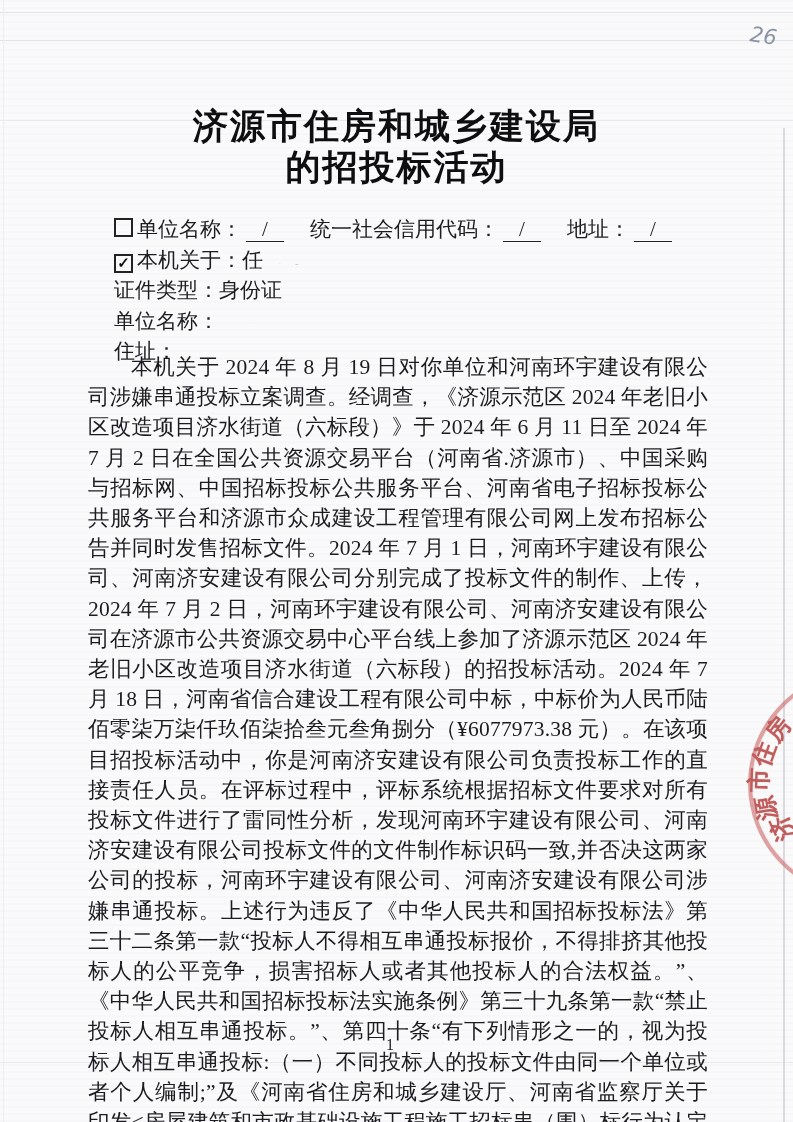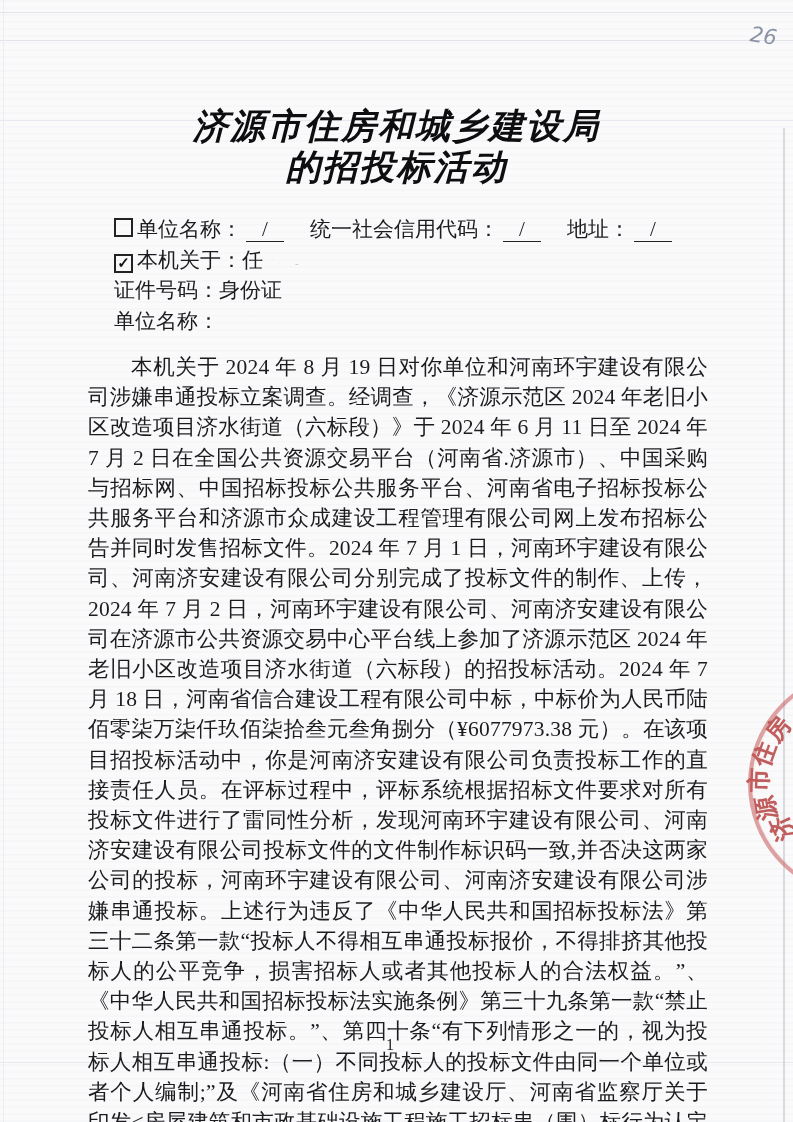--- a/index.html
+++ b/index.html
@@ -22,21 +22,21 @@
   .handwritten{
     position:absolute;top:24px;left:750px;
     font-size:21px;color:#8a93a6;
     font-style:italic;transform:rotate(8deg);
     font-family:"DejaVu Sans","Liberation Sans",sans-serif;
   }
 
   header{position:absolute;top:106px;left:0;width:100%;text-align:center;}
   .title{
     font-size:35px;font-weight:700;letter-spacing:2px;
-    line-height:41px;color:#0e0e10;margin:0;font-style:italic;
+    line-height:41px;color:#0e0e10;margin:0;
   }
   .doc-no{font-size:20px;letter-spacing:1px;margin-top:7px;color:#17171a;}
 
   .form{position:absolute;top:214px;left:114px;width:580px;font-size:21px;}
   .form-line{height:30.5px;line-height:30.5px;white-space:nowrap;}
   .checkbox{
     display:inline-block;width:15px;height:15px;
     border:2px solid #222;vertical-align:-1px;margin-right:4px;
     text-align:center;line-height:14px;font-size:15px;font-weight:700;color:#111;
   }
@@ -98,24 +98,27 @@
   </header>
 
   <section class="form">
     <div class="form-line">
       <span class="checkbox"></span><span>单位名称：</span><span class="fill">/</span><span class="gap"></span><span>统一社会信用代码：</span><span class="fill">/</span><span class="gap"></span><span>地址：</span><span class="fill">/</span>
     </div>
     <div class="form-line">
       <span class="checkbox">✓</span><span>本机关于：</span><span>任</span><span class="smudge"></span>
     </div>
     <div class="form-line">
-      <span>证件号码：</span><span>身份证</span>
+      <span>证件类型：</span><span>身份证</span>
     </div>
     <div class="form-line">
       <span>单位名称：</span><span></span>
+    </div>
+    <div class="form-line">
+      <span>住址：</span><span></span>
     </div>
   </section>
 
   <section class="body-text">
     <p>本机关于 2024 年 8 月 19 日对你单位和河南环宇建设有限公司涉嫌串通投标立案调查。经调查，《济源示范区 2024 年老旧小区改造项目济水街道（六标段）》于 2024 年 6 月 11 日至 2024 年 7 月 2 日在全国公共资源交易平台（河南省.济源市）、中国采购与招标网、中国招标投标公共服务平台、河南省电子招标投标公共服务平台和济源市众成建设工程管理有限公司网上发布招标公告并同时发售招标文件。2024 年 7 月 1 日，河南环宇建设有限公司、河南济安建设有限公司分别完成了投标文件的制作、上传，2024 年 7 月 2 日，河南环宇建设有限公司、河南济安建设有限公司在济源市公共资源交易中心平台线上参加了济源示范区 2024 年老旧小区改造项目济水街道（六标段）的招投标活动。2024 年 7 月 18 日，河南省信合建设工程有限公司中标，中标价为人民币陆佰零柒万柒仟玖佰柒拾叁元叁角捌分（¥6077973.38 元）。在该项目招投标活动中，你是河南济安建设有限公司负责投标工作的直接责任人员。在评标过程中，评标系统根据招标文件要求对所有投标文件进行了雷同性分析，发现河南环宇建设有限公司、河南济安建设有限公司投标文件的文件制作标识码一致,并否决这两家公司的投标，河南环宇建设有限公司、河南济安建设有限公司涉嫌串通投标。上述行为违反了《中华人民共和国招标投标法》第三十二条第一款“投标人不得相互串通投标报价，不得排挤其他投标人的公平竞争，损害招标人或者其他投标人的合法权益。”、《中华人民共和国招标投标法实施条例》第三十九条第一款“禁止投标人相互串通投标。”、第四十条“有下列情形之一的，视为投标人相互串通投标:（一）不同投标人的投标文件由同一个单位或者个人编制;”及《河南省住房和城乡建设厅、河南省监察厅关于印发&lt;房屋建筑和市政基础设施工程施工招标串（围）标行为认定和处理的暂行规定&gt;的通知》（豫建[2011]179 号）第六条“有下列行为之一的，属于投标人之间</p>
   </section>
 
   <div class="seal">
     <div class="seal-ring"></div>
     <div id="seal-chars">

